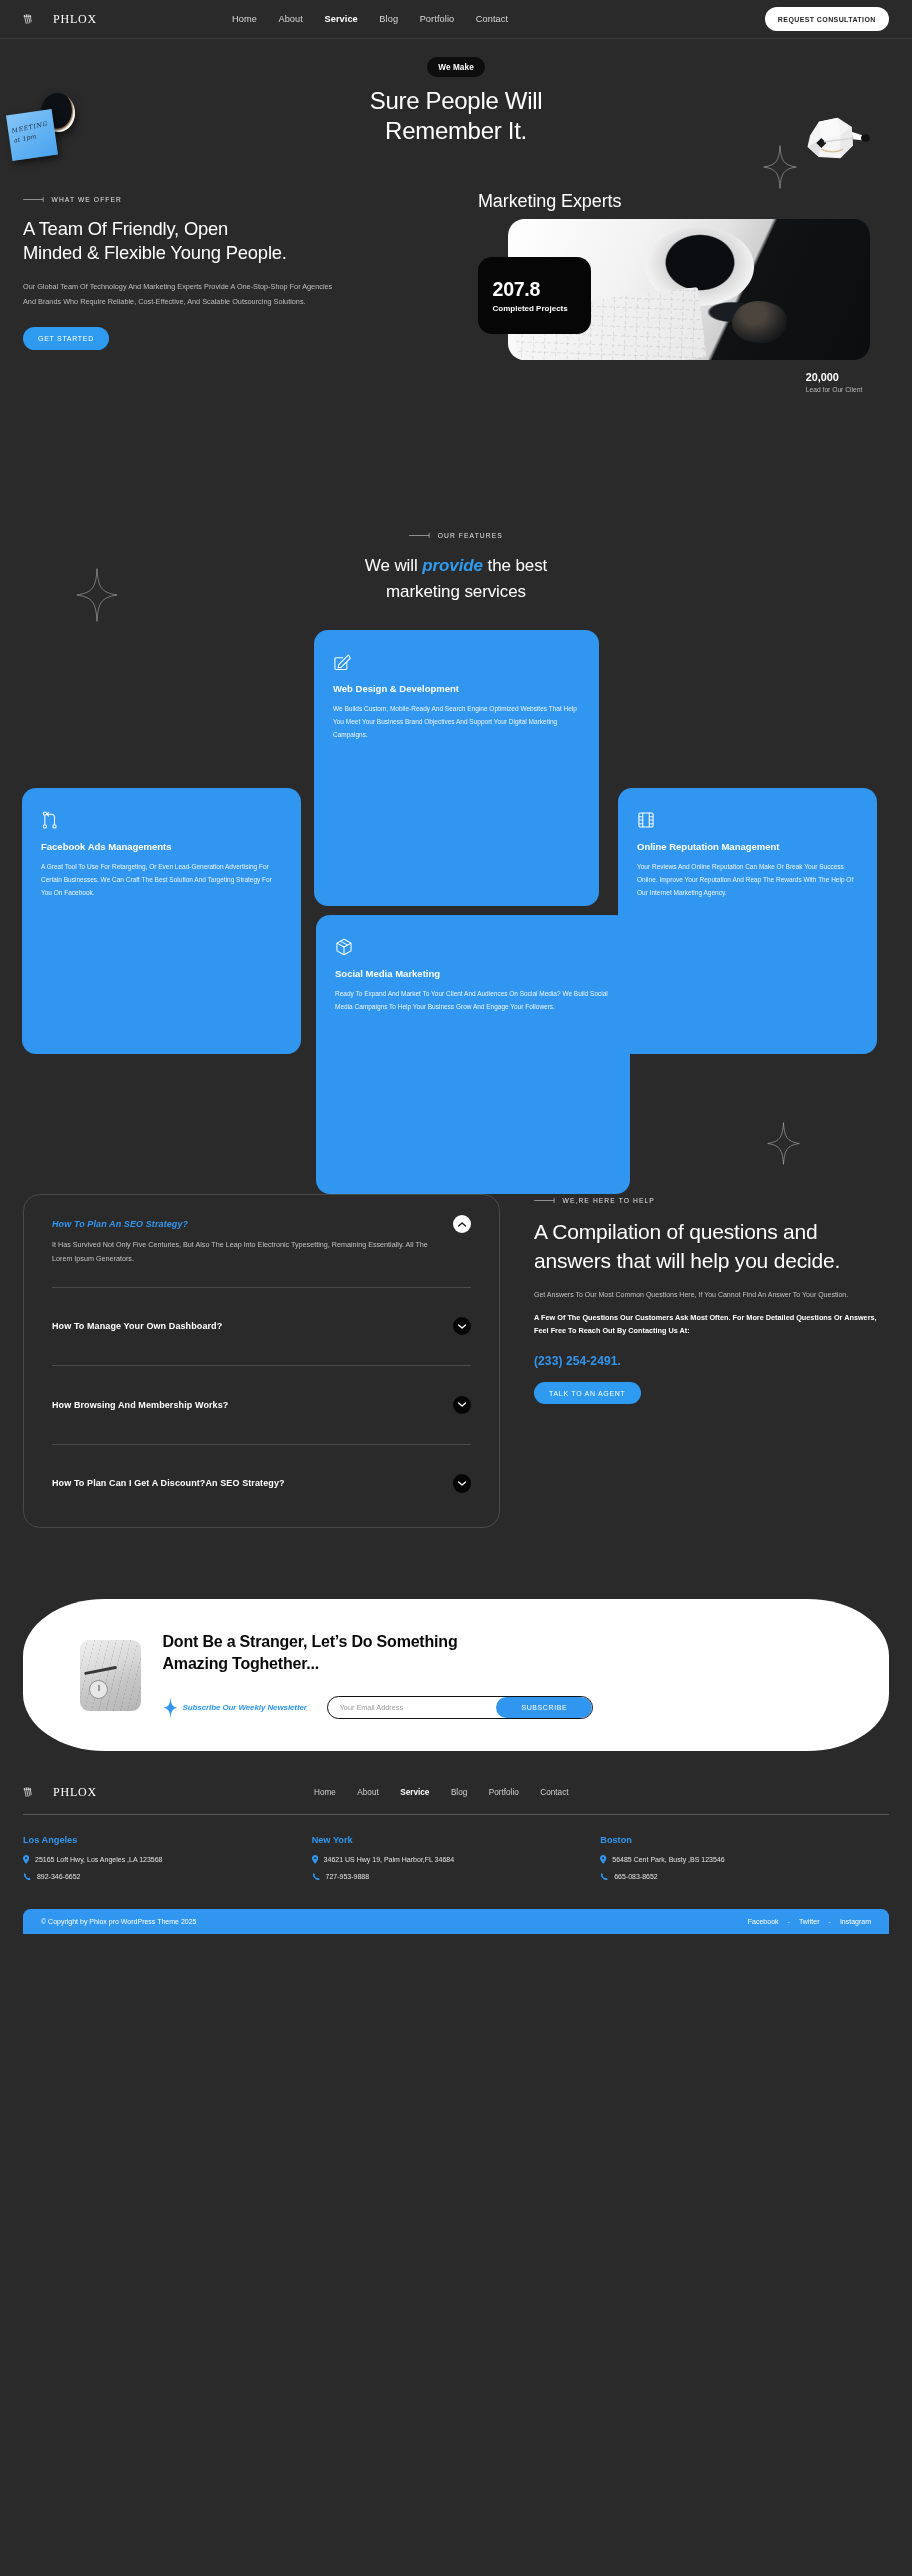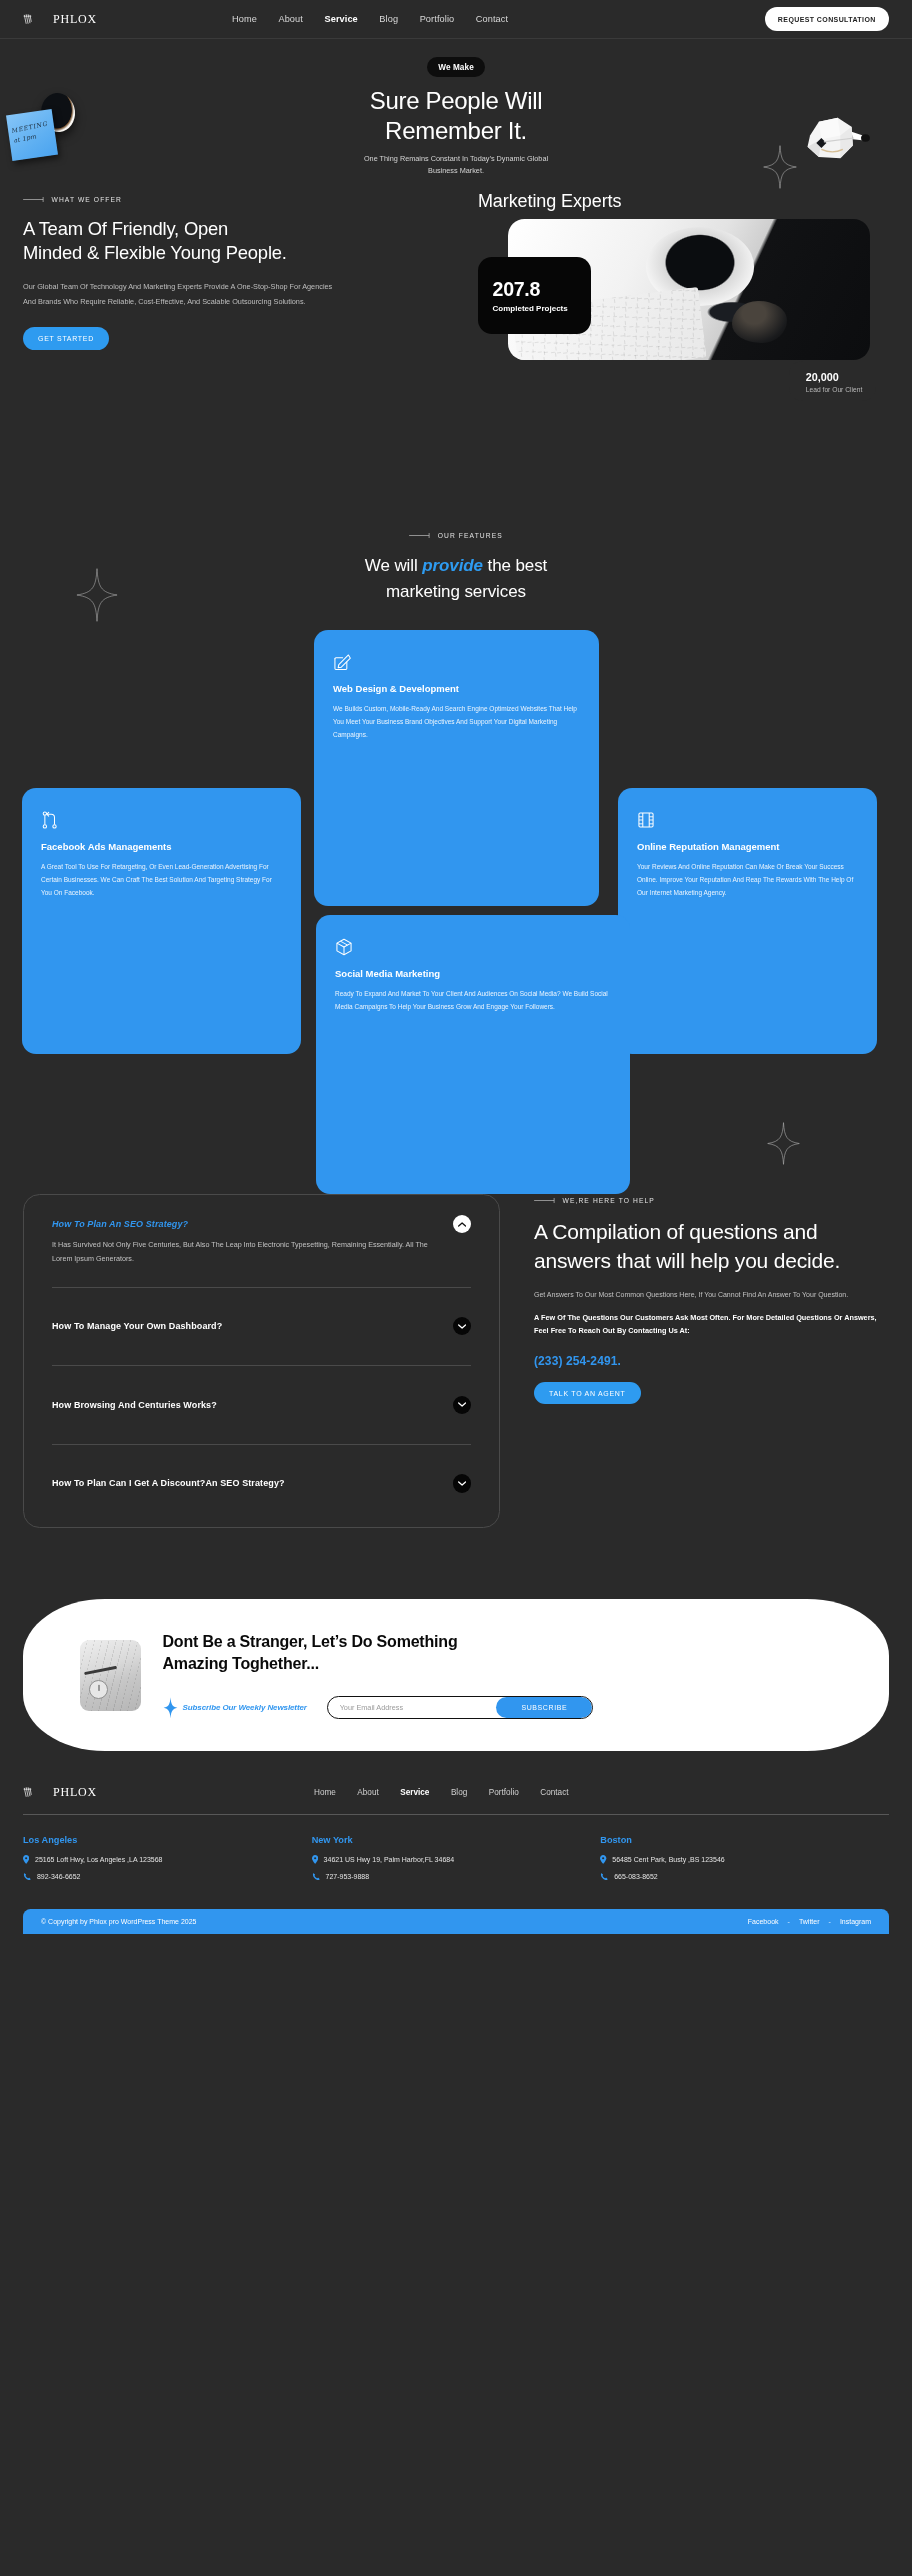--- a/index.html
+++ b/index.html
@@ -341,24 +341,20 @@
         <path d="M26 62 Q44 70 60 62" stroke="#caa86e" stroke-width="2" fill="none" opacity=".7"></path>
       </svg>
     </div>
 
     <div class="hero-inner">
       <div class="pill">We Make</div>
       <h1>
         <span>Sure People Will</span><br>
         <span>Remember It.</span>
       </h1>
-      <div class="hero-sub">
-        <span>One Thing Remains Constant In Today’s Dynamic Global</span><br>
-        <span>Business Market.</span>
-      </div>
     </div>
   </div>
 
   <div class="offer">
     <div class="offer-left">
       <div class="eyebrow">
         <svg class="rule" width="21.5" height="5" viewBox="0 0 34 8">
           <path d="M0 4 H32 M32 0 V8" stroke="#cfcfcf" stroke-width="1" fill="none"></path>
         </svg>
         <span class="txt">WHAT WE OFFER</span>
@@ -482,21 +478,21 @@
         <div class="faq-toggle" style="top:10px">
           <svg width="8.2" height="5" viewBox="0 0 13 8">
             <path d="M1 1.5 L6.5 6.5 L12 1.5" fill="none" stroke="#fff" stroke-width="2" stroke-linecap="round" stroke-linejoin="round"></path>
           </svg>
         </div>
       </div>
 
       <div class="faq-div"></div>
 
       <div class="faq-item faq-row">
-        <div class="faq-q">How Browsing And Centuries Works?</div>
+        <div class="faq-q">How Browsing And Membership Works?</div>
         <div class="faq-toggle" style="top:10px">
           <svg width="8.2" height="5" viewBox="0 0 13 8">
             <path d="M1 1.5 L6.5 6.5 L12 1.5" fill="none" stroke="#fff" stroke-width="2" stroke-linecap="round" stroke-linejoin="round"></path>
           </svg>
         </div>
       </div>
 
       <div class="faq-div"></div>
 
       <div class="faq-item faq-row">

